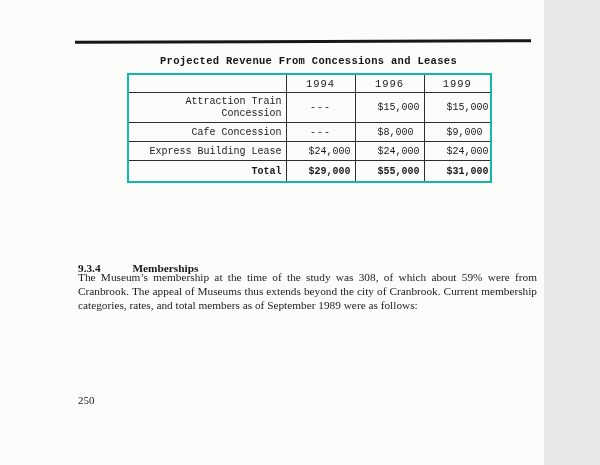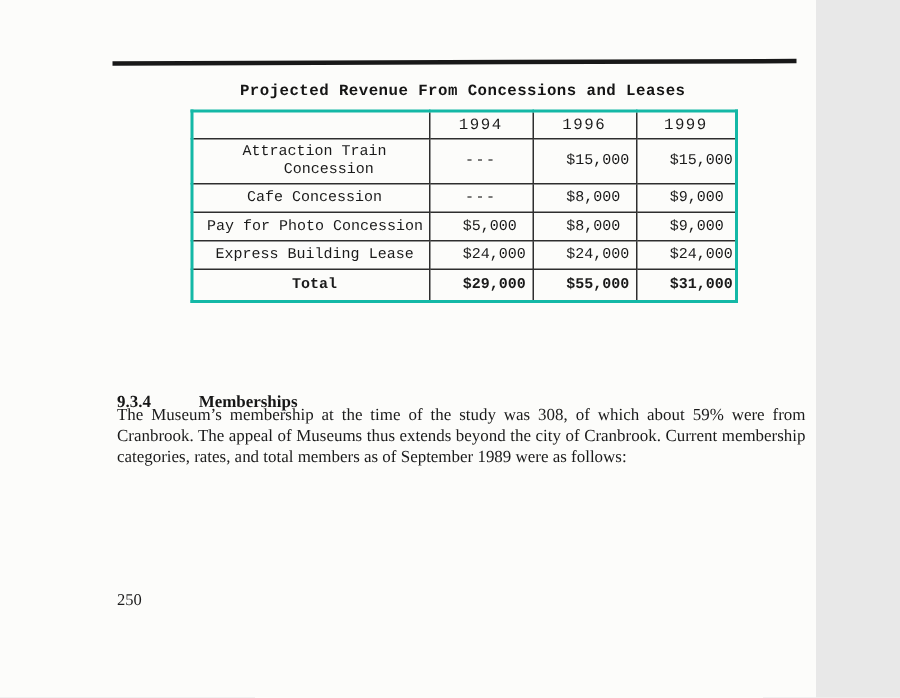--- a/index.html
+++ b/index.html
@@ -54,21 +54,21 @@
     white-space: nowrap;
   }
   .revenue-table thead th {
     height: 17px;
     font-weight: normal;
     text-align: center;
     font-size: 10.5px;
     letter-spacing: 1px;
   }
   .revenue-table td.label {
-    text-align: center;
+    text-align: right;
     padding: 1px 4px 1px 9px;
   }
   .revenue-table td.val {
     text-align: left;
     padding-left: 22px;
   }
   .revenue-table td.dash {
     text-align: center;
     padding-left: 0;
     letter-spacing: 1px;
@@ -141,26 +141,20 @@
         <td class="val">$15,000</td>
         <td class="val">$15,000</td>
       </tr>
       <tr>
         <td class="label">Cafe Concession</td>
         <td class="val dash">---</td>
         <td class="val">$8,000</td>
         <td class="val">$9,000</td>
       </tr>
       <tr>
-        <td class="label">Pay for Photo Concession</td>
-        <td class="val">$5,000</td>
-        <td class="val">$8,000</td>
-        <td class="val">$9,000</td>
-      </tr>
-      <tr>
         <td class="label">Express Building Lease</td>
         <td class="val">$24,000</td>
         <td class="val">$24,000</td>
         <td class="val">$24,000</td>
       </tr>
       <tr class="total-row">
         <td class="label">Total</td>
         <td class="val">$29,000</td>
         <td class="val">$55,000</td>
         <td class="val">$31,000</td>

